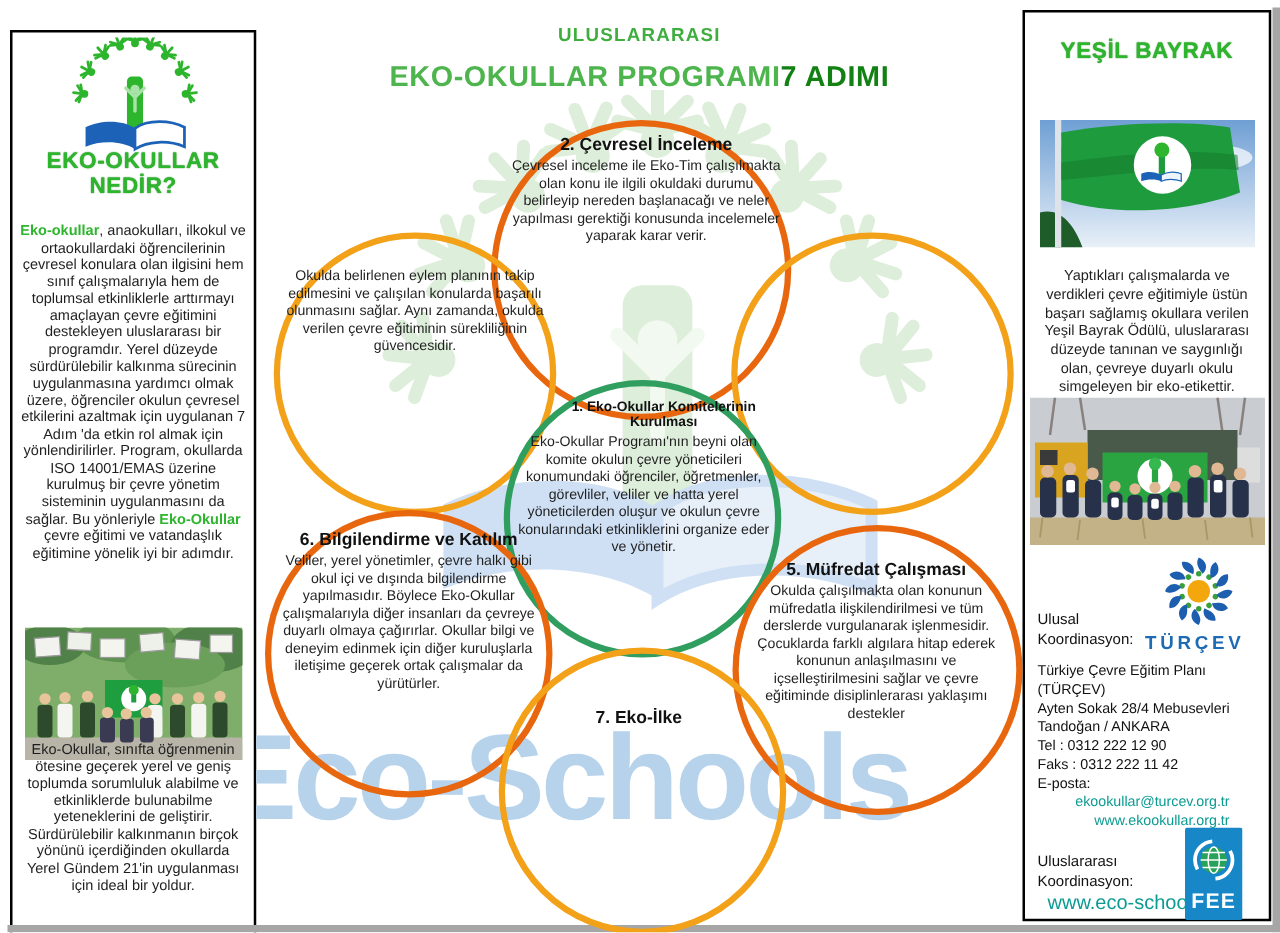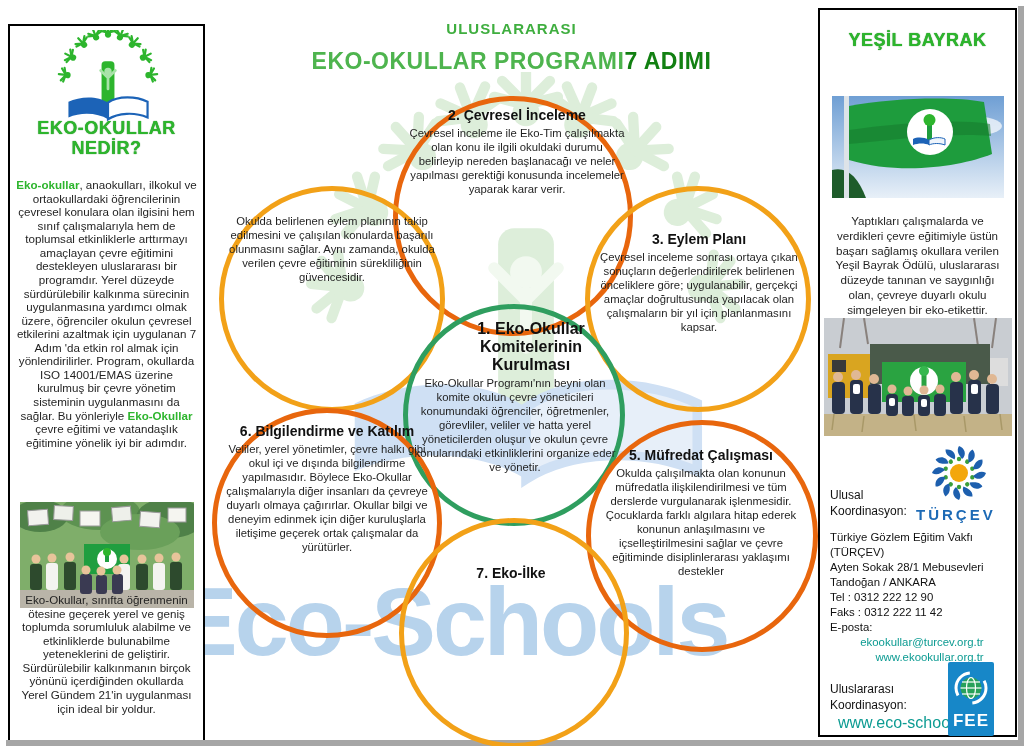--- a/index.html
+++ b/index.html
@@ -50,21 +50,21 @@
   .r5{left:381px;top:420px;width:232px;height:232px;}
   .r7{left:194px;top:518px;width:230px;height:230px;}
 
   .step-text{position:absolute;z-index:3;text-align:center;}
   .step-title{font-weight:bold;font-size:14px;line-height:1.12;color:#111;}
   .step-body{font-size:11.3px;line-height:1.24;margin-top:2px;color:#1f1f1f;}
   .t2p{left:204px;top:108px;width:216px;}
   .t4p{left:24px;top:212px;width:206px;}
   .t3p{left:394px;top:232px;width:200px;}
   .t1p{left:204px;top:320px;width:212px;}
-  .t1p .step-title{font-size:16px;margin-left:32px;}
+  .t1p .step-title{font-size:11px;margin-left:32px;}
   .t6p{left:16px;top:424px;width:212px;}
   .t5p{left:390px;top:448px;width:212px;}
   .t7p{left:200px;top:566px;width:212px;}
 
   
   .photo{position:absolute;display:block;}
   .label-2line{position:absolute;font-size:12px;line-height:1.3;color:#111;}
   .nat-label{left:10px;top:478px;}
   .intl-label{left:10px;top:672px;}
   .contact{position:absolute;left:10px;top:520px;font-size:11.4px;line-height:1.32;color:#111;}
@@ -217,24 +217,20 @@
     <div class="ring orange r5"></div>
     <div class="ring amber  r7"></div>
 
     <div class="step-text t2p">
       <div class="step-title">2. Çevresel İnceleme</div>
       <div class="step-body">Çevresel inceleme ile Eko-Tim çalışılmakta olan konu ile ilgili okuldaki durumu belirleyip nereden başlanacağı ve neler yapılması gerektiği konusunda incelemeler yaparak karar verir.</div>
     </div>
     <div class="step-text t4p">
       <div class="step-body">Okulda belirlenen eylem planının takip edilmesini ve çalışılan konularda başarılı olunmasını sağlar. Aynı zamanda, okulda verilen çevre eğitiminin sürekliliğinin güvencesidir.</div>
     </div>
-    <div class="step-text t3p">
-      <div class="step-title">3. Eylem Planı</div>
-      <div class="step-body">Çevresel inceleme sonrası ortaya çıkan sonuçların değerlendirilerek belirlenen önceliklere göre; uygulanabilir, gerçekçi amaçlar doğrultusunda yapılacak olan çalışmaların bir yıl için planlanmasını kapsar.</div>
-    </div>
     <div class="step-text t1p">
       <div class="step-title">1. Eko-Okullar Komitelerinin Kurulması</div>
       <div class="step-body">Eko-Okullar Programı'nın beyni olan komite okulun çevre yöneticileri konumundaki öğrenciler, öğretmenler, görevliler, veliler ve hatta yerel yöneticilerden oluşur ve okulun çevre konularındaki etkinliklerini organize eder ve yönetir.</div>
     </div>
     <div class="step-text t6p">
       <div class="step-title">6. Bilgilendirme ve Katılım</div>
       <div class="step-body">Veliler, yerel yönetimler, çevre halkı gibi okul içi ve dışında bilgilendirme yapılmasıdır. Böylece Eko-Okullar çalışmalarıyla diğer insanları da çevreye duyarlı olmaya çağırırlar. Okullar bilgi ve deneyim edinmek için diğer kuruluşlarla iletişime geçerek ortak çalışmalar da yürütürler.</div>
     </div>
     <div class="step-text t5p">
       <div class="step-title">5. Müfredat Çalışması</div>
@@ -367,23 +363,23 @@
       </g>
     </svg>
     <div class="turcev-word">TÜRÇEV</div>
 
     <div class="label-2line nat-label">
       <div>Ulusal</div>
       <div>Koordinasyon:</div>
     </div>
 
     <div class="contact">
-      <div>Türkiye Gözlem Eğitim Vakfı</div>
+      <div>Türkiye Çevre Eğitim Planı</div>
       <div>(TÜRÇEV)</div>
-      <div>Ayten Sokak 28/1 Mebusevleri</div>
+      <div>Ayten Sokak 28/4 Mebusevleri</div>
       <div>Tandoğan / ANKARA</div>
       <div>Tel    : 0312 222 12 90</div>
       <div>Faks  : 0312 222 11 42</div>
       <div>E-posta:</div>
       <div class="link">ekookullar@turcev.org.tr</div>
       <div class="link">www.ekookullar.org.tr</div>
     </div>
 
     <div class="label-2line intl-label">
       <div>Uluslararası</div>

